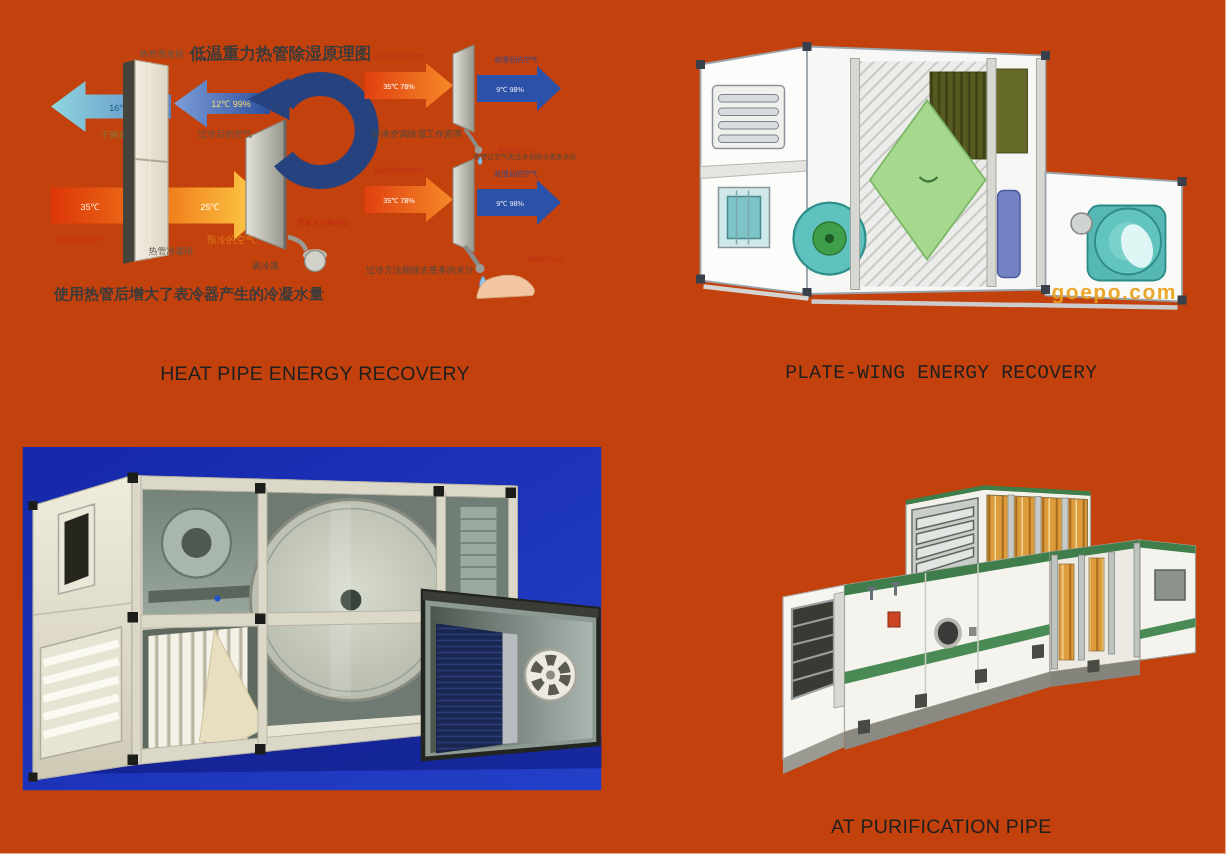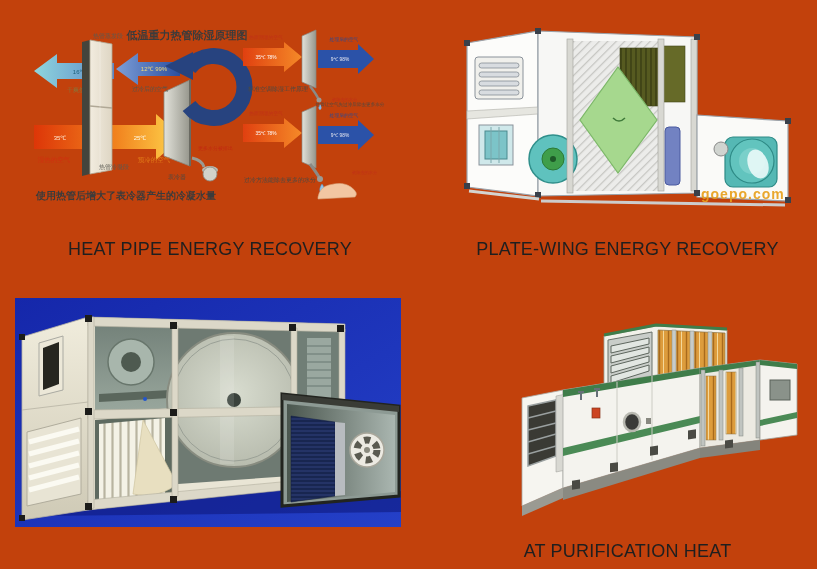--- a/index.html
+++ b/index.html
@@ -1,19 +1,19 @@
 <!DOCTYPE html>
 <html><head>
 <meta charset="utf-8">
 <style>
   html,body{margin:0;padding:0;background:#ffffff;}
   body{font-family:"Liberation Sans",sans-serif;}
   .page{position:relative;width:817px;height:569px;background:#c2410c;overflow:hidden;}
   .fig{position:absolute;}
-  .caption{position:absolute;text-align:center;font-size:18px;line-height:18px;color:#1f1f1f;letter-spacing:.2px;}
+  .caption{position:absolute;text-align:center;font-size:13px;line-height:18px;color:#1f1f1f;letter-spacing:.2px;}
   svg{display:block;}
   svg text{font-family:"Liberation Sans",sans-serif;}
 </style>
 </head>
 <body>
 
 <div class="page">
 
   <div class="fig" style="left:14px;top:8px;width:392px;height:210px;">
     <svg width="392" height="210" viewBox="0 0 392 210">
@@ -199,21 +199,21 @@
           <rect x="9" y="168" width="6" height="6"></rect>
         <rect x="330" y="103" width="6" height="6"></rect>
           <rect x="330" y="182" width="6" height="6"></rect>
       </g>
       <line x1="86" y1="186" x2="330" y2="190" stroke="#cccccc" stroke-width="3"></line>
       <line x1="14" y1="176" x2="84" y2="184" stroke="#d4d4d0" stroke-width="3"></line>
 
       <text x="246" y="184" font-size="14" font-weight="bold" fill="#e8a01c" opacity="0.92" letter-spacing="1">goepo.com</text>
     </svg>
   </div>
-  <div class="caption" style="left:455px;top:240px;width:345px;">PLATE-WING ENERGY RECOVERY</div>
+  <div class="caption" style="left:455px;top:240px;width:345px;font-family:Liberation Mono, monospace;">PLATE-WING ENERGY RECOVERY</div>
 
   <div class="fig" style="left:15px;top:298px;width:386px;height:229px;">
     <svg width="386" height="229" viewBox="0 0 386 229">
       <defs>
         <linearGradient id="gBlueBg" x1="0" y1="0" x2="1" y2="1">
             <stop offset="0" stop-color="#1527aa"></stop>
             <stop offset="1" stop-color="#2440c8"></stop>
           </linearGradient>
         <linearGradient id="gLeftFace" x1="0" y1="0" x2="0" y2="1">
             <stop offset="0" stop-color="#f0ecdc"></stop>
@@ -424,15 +424,15 @@
         <g fill="#4a4a44">
           <rect x="52" y="168" width="8" height="9" transform="skewY(-8 )"></rect>
             <rect x="90" y="156" width="8" height="9" transform="skewY(-8)"></rect>
           <rect x="130" y="145" width="8" height="9" transform="skewY(-8)"></rect>
             <rect x="168" y="134" width="8" height="9" transform="skewY(-8)"></rect>
           <rect x="205" y="142" width="8" height="8" transform="skewY(-6)"></rect>
         </g>
       </g>
     </svg>
   </div>
-  <div class="caption" style="left:455px;top:542px;width:345px;">AT PURIFICATION HEAT</div>
+  <div class="caption" style="left:455px;top:542px;width:345px;">AT PURIFICATION PIPE</div>
 
 </div>
 
 </body></html>

